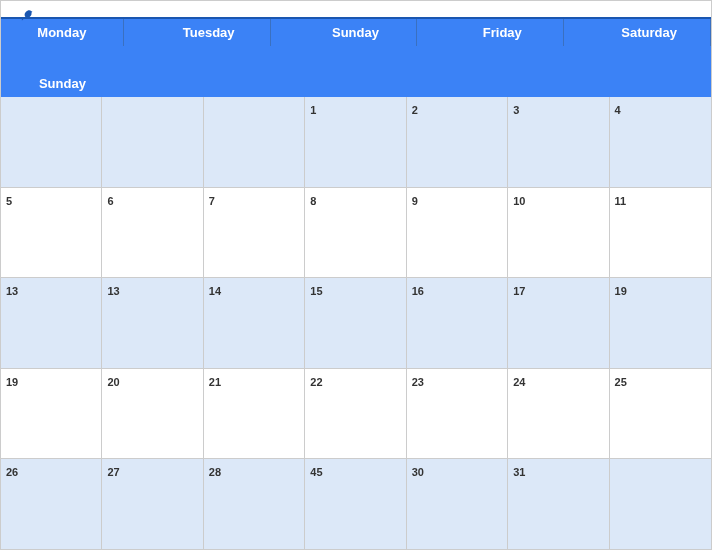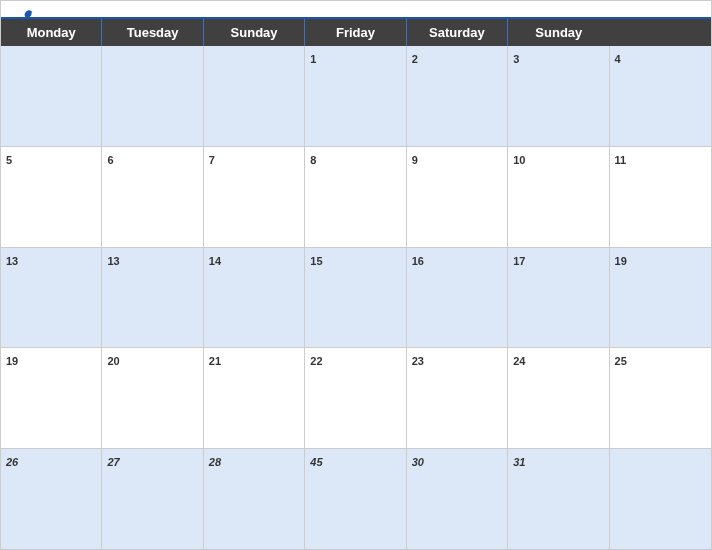--- a/index.html
+++ b/index.html
@@ -69,22 +69,23 @@
       text-align: center;
     }
     .calendar-grid {
       flex: 1;
       display: flex;
       flex-direction: column;
       border-top: 2px solid #1a56b0;
     }
     .day-headers {
       display: grid;
-      grid-template-columns: repeat(7, 1fr);
-      background: #404040;
+      grid-template-columns: repeat(5, 1fr);
+      background: #3b82f6;
+      gap: 24px;
     }
     .day-header {
       color: #fff;
       text-align: center;
       font-size: 13px;
       font-weight: bold;
       padding: 6px 2px;
       border-right: 1px solid #3a70c0;
     }
     .day-header:last-child {
@@ -96,21 +97,20 @@
       flex-direction: column;
     }
     .week-row {
       display: grid;
       grid-template-columns: repeat(7, 1fr);
       flex: 1;
       border-bottom: 1px solid #ccc;
     }
     .week-row:last-child {
       border-bottom: none;
-      font-style: italic;
     }
     .day-cell {
       border-right: 1px solid #ccc;
       padding: 3px 5px;
       position: relative;
       min-height: 60px;
     }
     .day-cell:last-child {
       border-right: none;
     }

